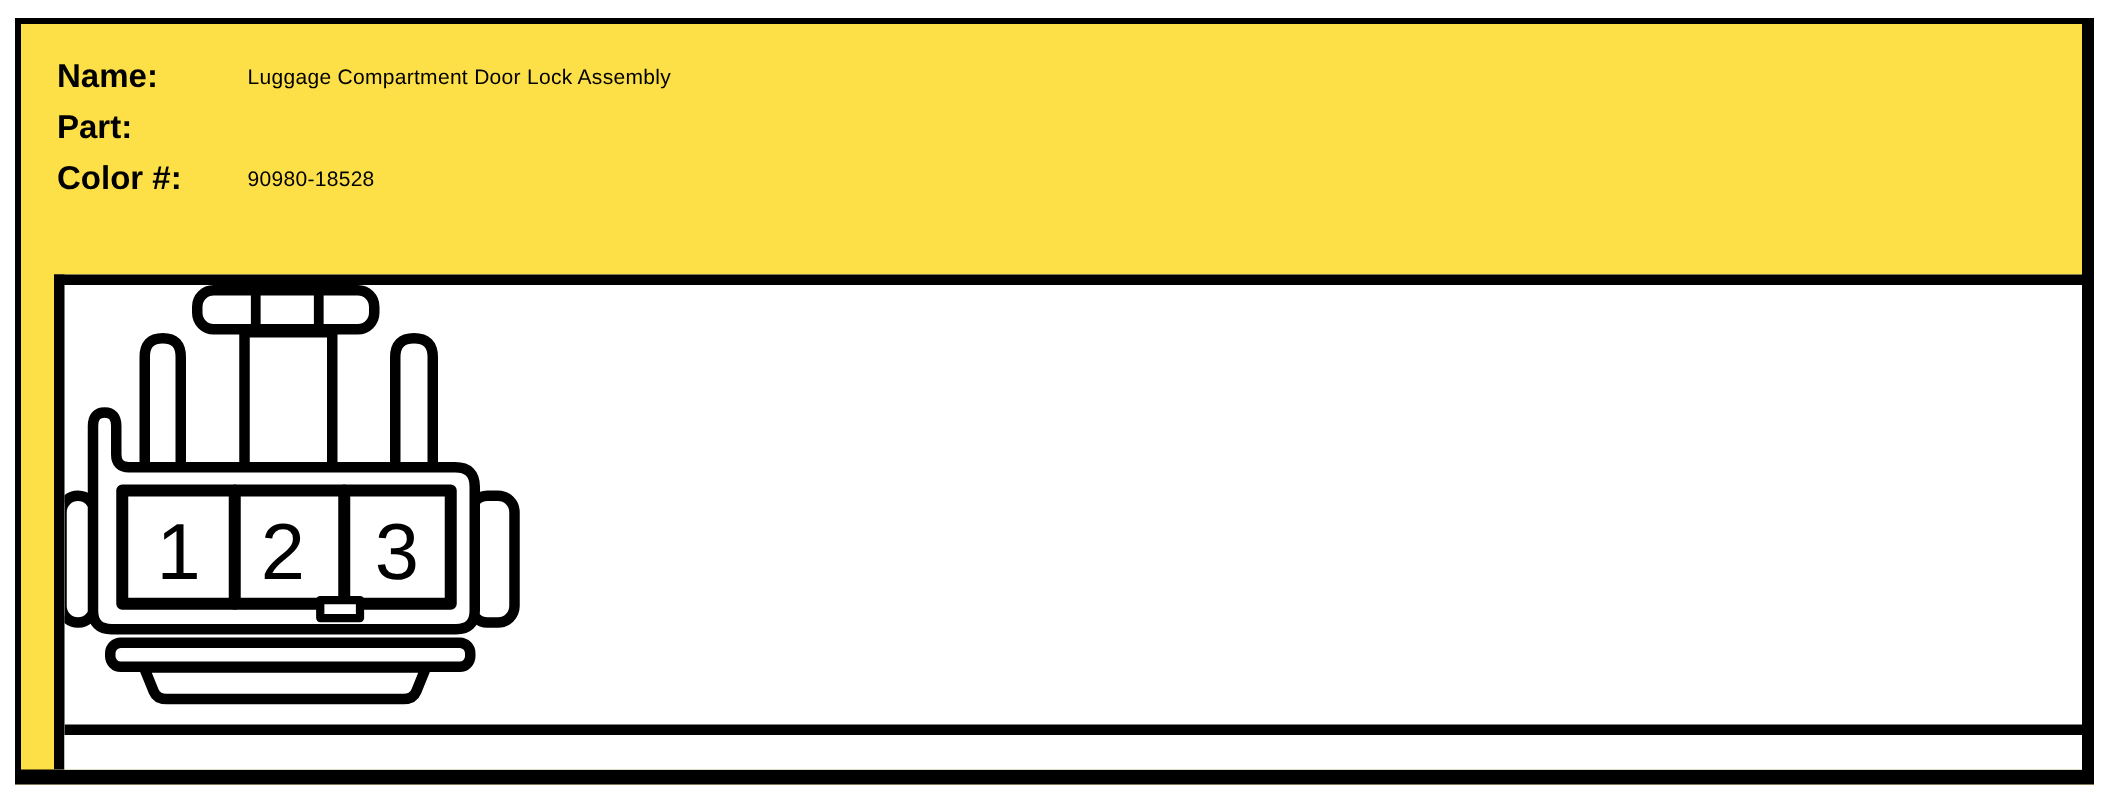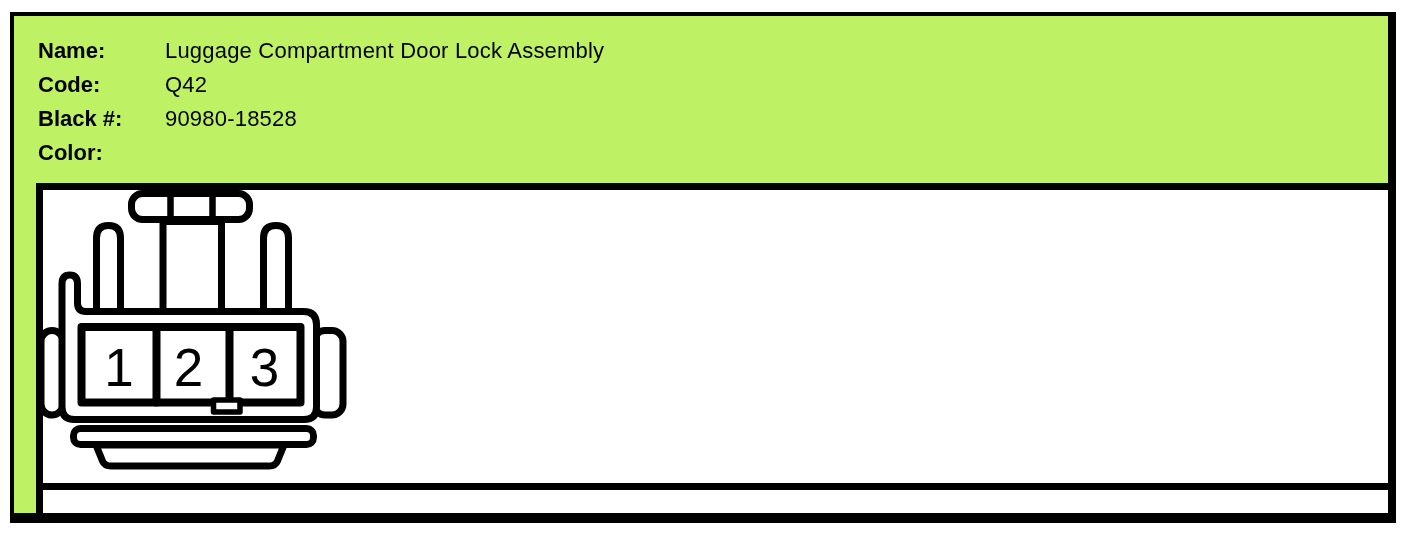--- a/index.html
+++ b/index.html
@@ -1,25 +1,25 @@
 <!DOCTYPE html>
 <html><head>
 <meta charset="utf-8">
 <style>
   html,body{margin:0;padding:0;background:#fff;}
   body{width:1408px;height:538px;position:relative;font-family:"Liberation Sans",sans-serif;overflow:hidden;}
   .page{
     position:absolute;left:10px;top:12px;width:1386px;height:511px;
-    box-sizing:border-box;background:#bef264;
+    box-sizing:border-box;background:#fde047;
     border-style:solid;border-color:#000;border-width:4px 8px 10px 4px;
   }
   .info{position:absolute;left:24px;top:18px;}
   .info-row{display:grid;grid-template-columns:127px auto;height:34px;align-items:center;}
   .info-label{font-weight:bold;font-size:22px;color:#000;white-space:nowrap;}
-  .info-value{font-size:22px;color:#000;white-space:nowrap;letter-spacing:0.2px;}
+  .info-value{font-size:14px;color:#000;white-space:nowrap;letter-spacing:0.2px;}
   .diagram-box{
     position:absolute;left:22px;top:167px;right:0;bottom:0;
     border-left:7px solid #000;border-top:7px solid #000;
     background:#fff;
   }
   .diagram-row{position:absolute;left:0;top:0;right:0;bottom:30px;}
   .diagram-row svg{position:absolute;left:0;top:0;display:block;}
   .bottom-strip{position:absolute;left:0;right:0;bottom:0;height:23px;border-top:7px solid #000;background:#fff;}
   text.pin-num{font-family:"Liberation Sans",sans-serif;font-size:53px;fill:#000;}
 </style>
@@ -27,29 +27,27 @@
 <body>
 
 <div class="page">
 
   <div class="info">
     <div class="info-row">
       <span class="info-label">Name:</span>
       <span class="info-value">Luggage Compartment Door Lock Assembly</span>
     </div>
     <div class="info-row">
-      <span class="info-label">Code:</span>
-      <span class="info-value">Q42</span>
+      <span class="info-label">Part:</span>
     </div>
     <div class="info-row">
-      <span class="info-label">Black #:</span>
+      <span class="info-label">Color #:</span>
       <span class="info-value">90980-18528</span>
     </div>
     <div class="info-row">
-      <span class="info-label">Color:</span>
     </div>
   </div>
 
   <div class="diagram-box">
     <div class="diagram-row">
       <svg width="1345" height="293" viewBox="43 190 1345 293" xmlns="http://www.w3.org/2000/svg">
         <g stroke="#000" fill="#fff" stroke-width="7" stroke-linejoin="round" stroke-linecap="round">
 
           <rect x="41" y="330.5" width="22" height="84.5" rx="11"></rect>
           <rect x="314" y="330.5" width="29" height="84.5" rx="11"></rect>

